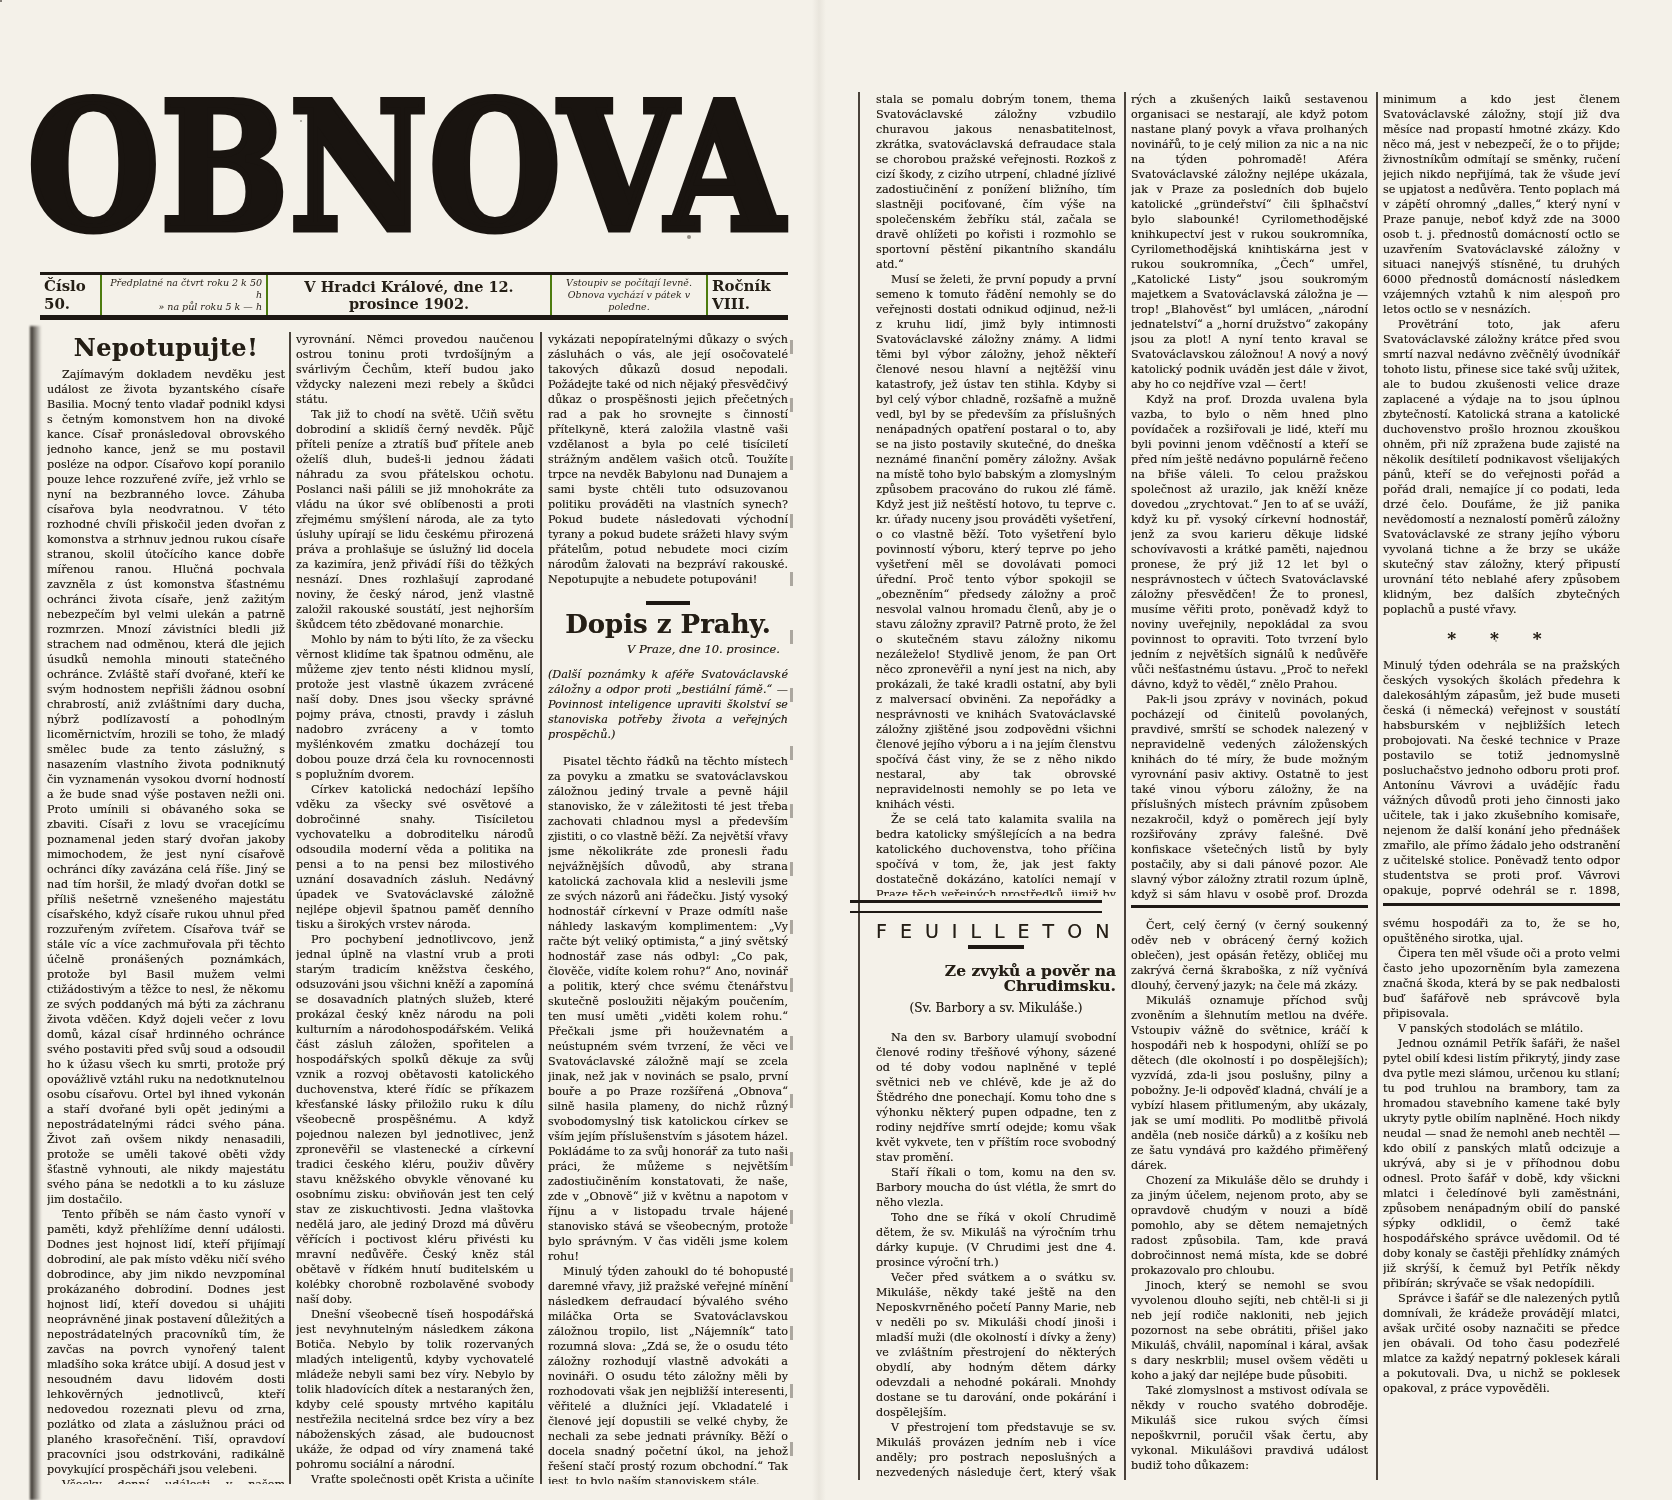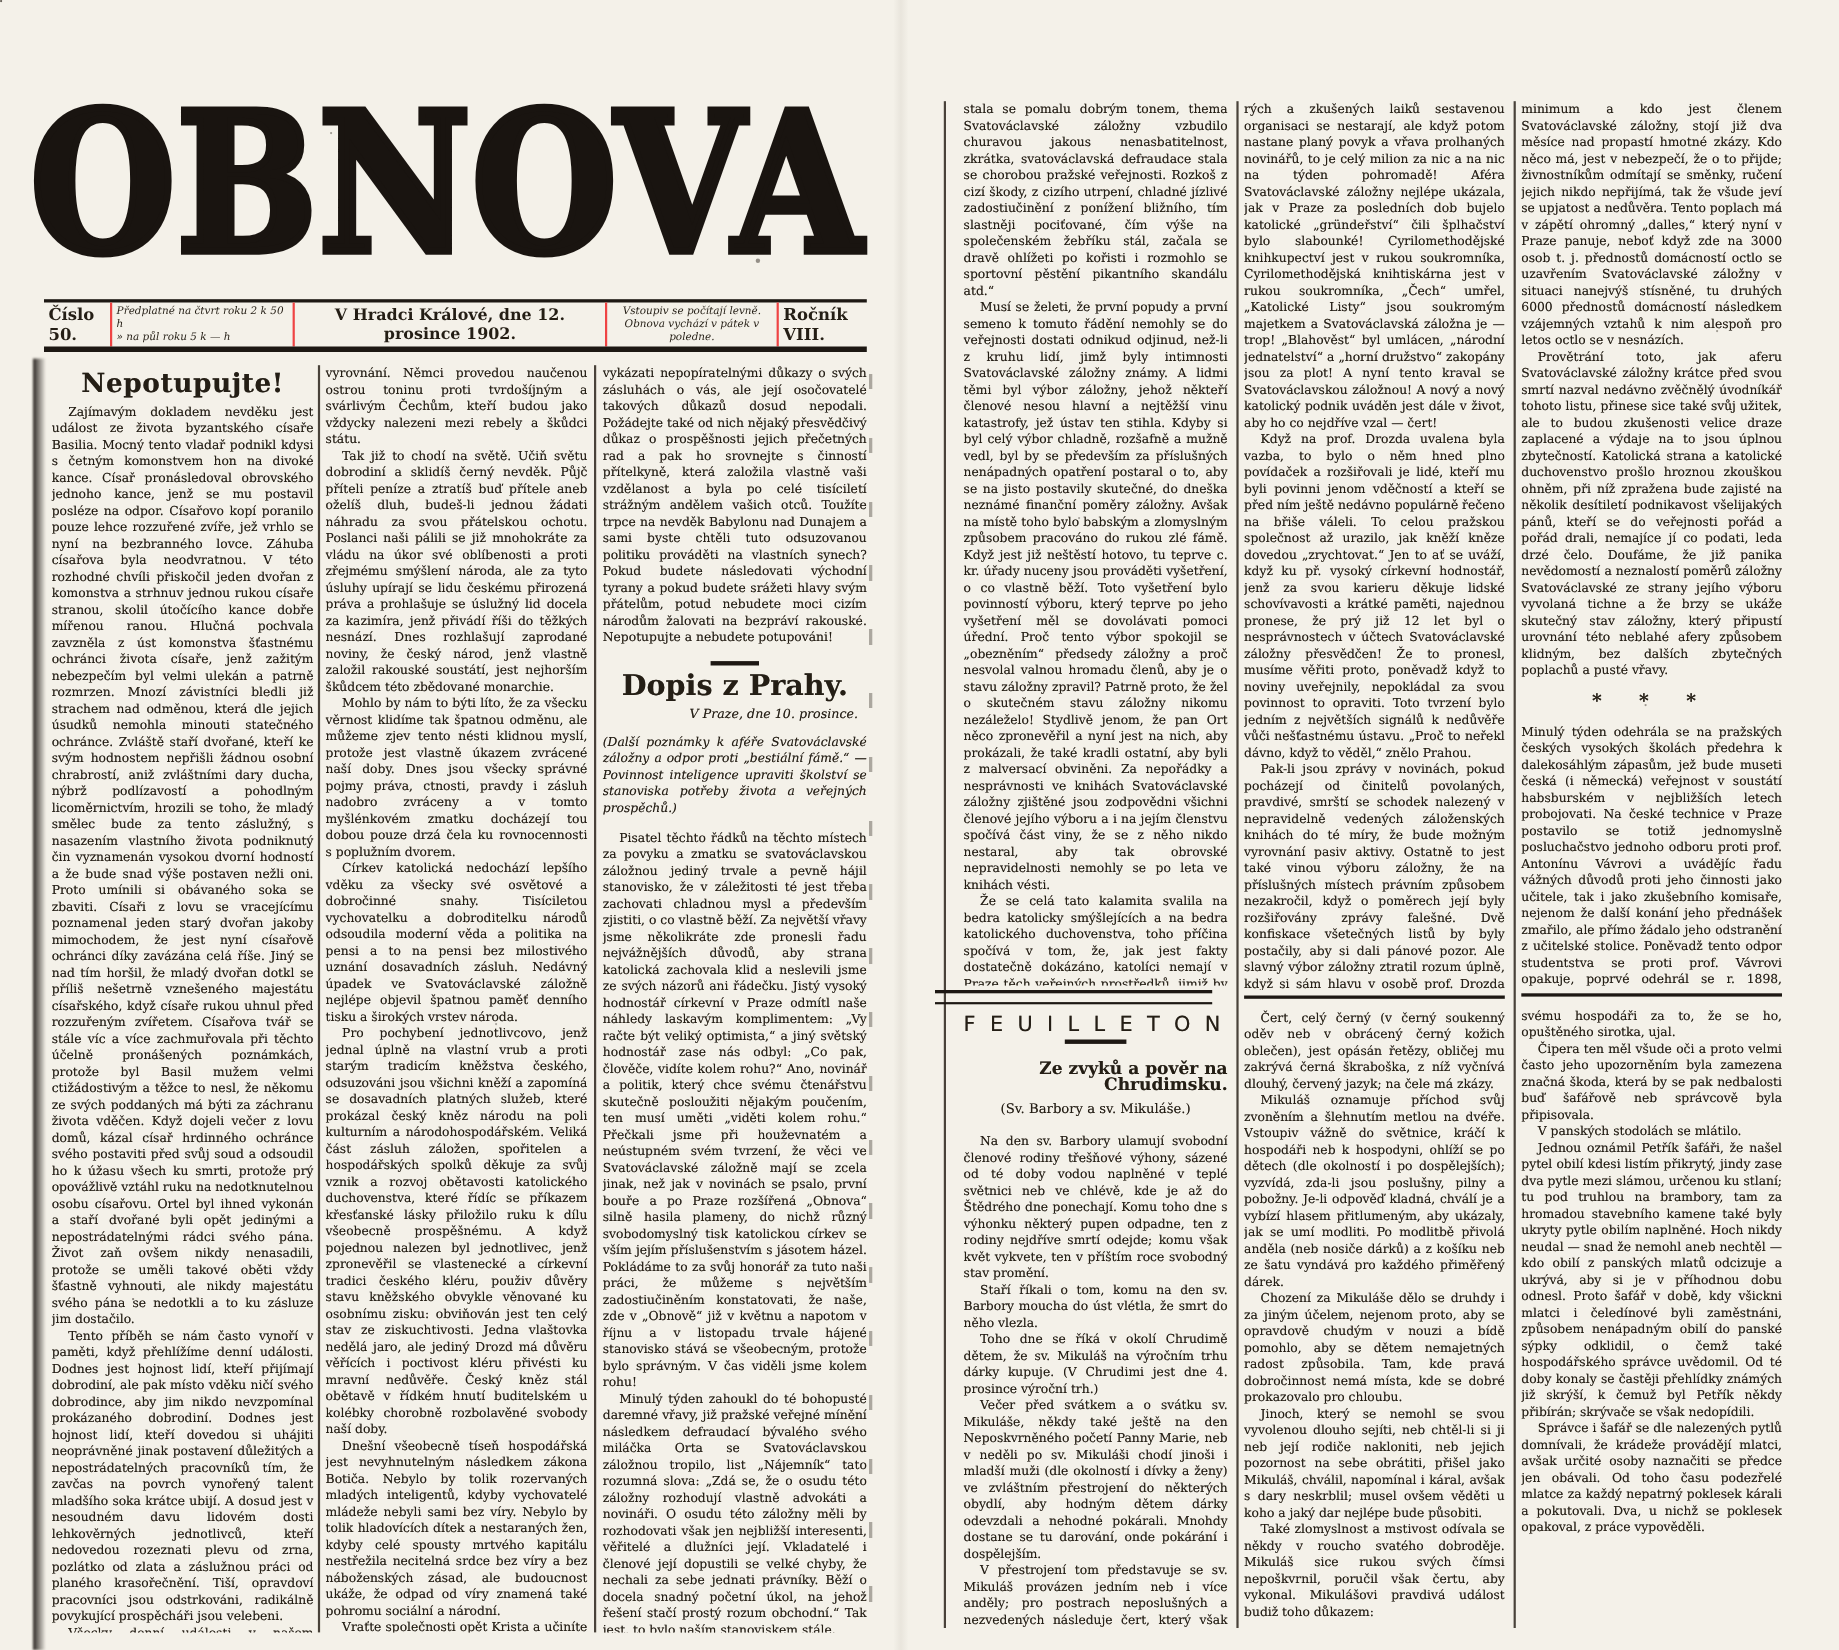--- a/index.html
+++ b/index.html
@@ -22,25 +22,25 @@
     white-space:nowrap;
   }
   
   .rule-thin{left:40px;top:272px;width:748px;height:3px;background:#1d1813;}
   .infobar{
     left:40px;top:275px;width:748px;height:40px;
     display:flex;align-items:stretch;
   }
   .infobar .cell{
     display:flex;flex-direction:column;justify-content:center;
-    border-right:2px solid #ef4444;padding:1px 4px;box-sizing:border-box;
+    border-right:2px solid #4d7c0f;padding:1px 4px;box-sizing:border-box;
   }
   .infobar .cell:last-child{border-right:none;}
   .c-issue{width:62px;font-weight:bold;font-size:15px;}
-  .c-sub{width:166px;font-style:italic;font-size:9.5px;line-height:12px;text-align:left;}
+  .c-sub{width:166px;font-style:italic;font-size:9.5px;line-height:12px;text-align:right;}
   .c-date{width:284px;font-weight:bold;font-size:14.5px;text-align:center;}
   .c-ins{width:156px;font-style:italic;font-size:9.5px;line-height:12px;text-align:center;}
   .c-vol{width:80px;font-weight:bold;font-size:15px;text-align:left;}
   .rule-heavy{left:40px;top:315px;width:748px;height:5px;background:#1d1813;}
   
   .col{
     overflow:hidden;
     font-size:11.2px;line-height:15px;text-align:justify;
     text-shadow:0 0 .5px rgba(36,30,21,.55);
   }

